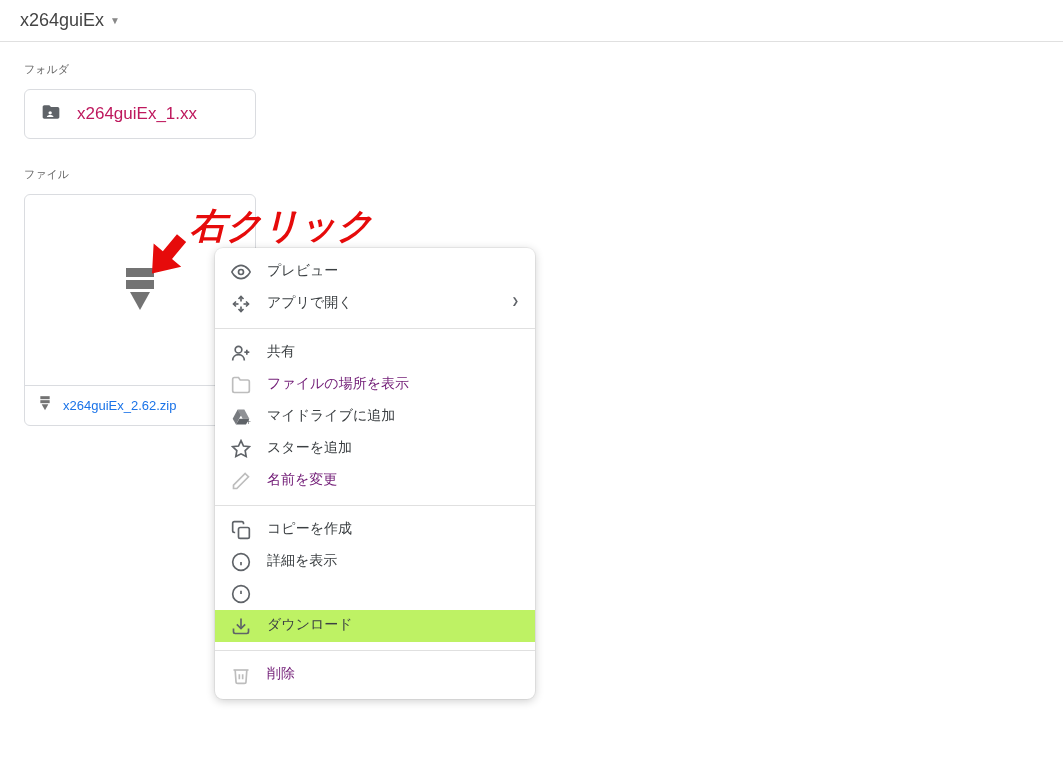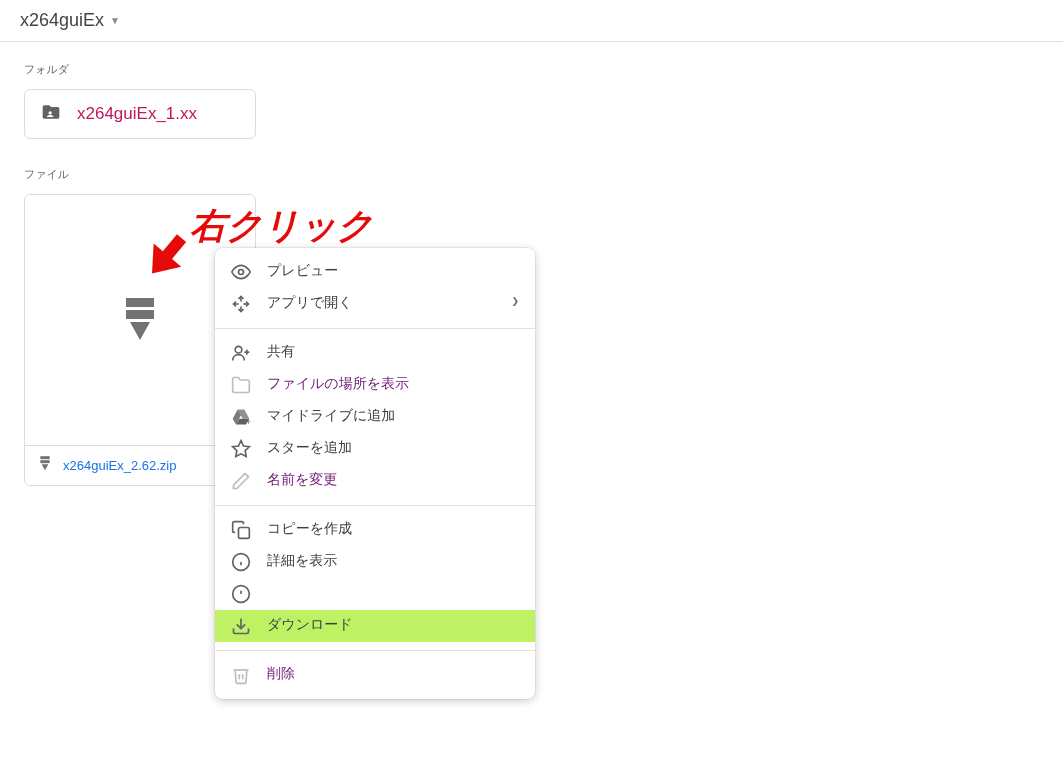--- a/index.html
+++ b/index.html
@@ -11,21 +11,21 @@
     
     .content { padding: 20px 24px; }
     .section-label { font-size: 11px; color: #666; margin-bottom: 12px; }
     
     .folders { display: flex; gap: 16px; margin-bottom: 28px; }
     .folder-card { border: 1px solid #dadce0; border-radius: 6px; padding: 12px 16px; display: flex; align-items: center; gap: 16px; width: 232px; cursor: pointer; }
     .folder-card .icon { color: #5f6368; }
     .folder-card .label { font-size: 17px; color: #be185d; }
     
     .files { display: flex; gap: 16px; }
-    .file-card { border: 1px solid #dadce0; border-radius: 6px; width: 232px; height: 292px; display: flex; flex-direction: column; cursor: pointer; }
+    .file-card { border: 1px solid #dadce0; border-radius: 6px; width: 232px; height: 232px; display: flex; flex-direction: column; cursor: pointer; }
     .file-thumb { flex: 1; display: flex; align-items: center; justify-content: center; }
     .file-thumb svg { fill: #737373; }
     .file-footer { border-top: 1px solid #dadce0; padding: 10px 14px; display: flex; align-items: center; gap: 12px; }
     .file-footer .mini-icon { color: #737373; }
     .file-footer .label { font-size: 13px; color: #1a73e8; font-weight: 500; }
     
     .annotation-text { position: absolute; top: 170px; left: 190px; font-size: 36px; font-weight: bold; color: #e60b0b; font-style: italic; margin-top: 32px; }
     
     .arrow1 { position: absolute; top: 222px; left: 140px; transform: rotate(-140deg); }
     .arrow2 { position: absolute; top: 614px; left: 436px; transform: rotate(-142deg); }

